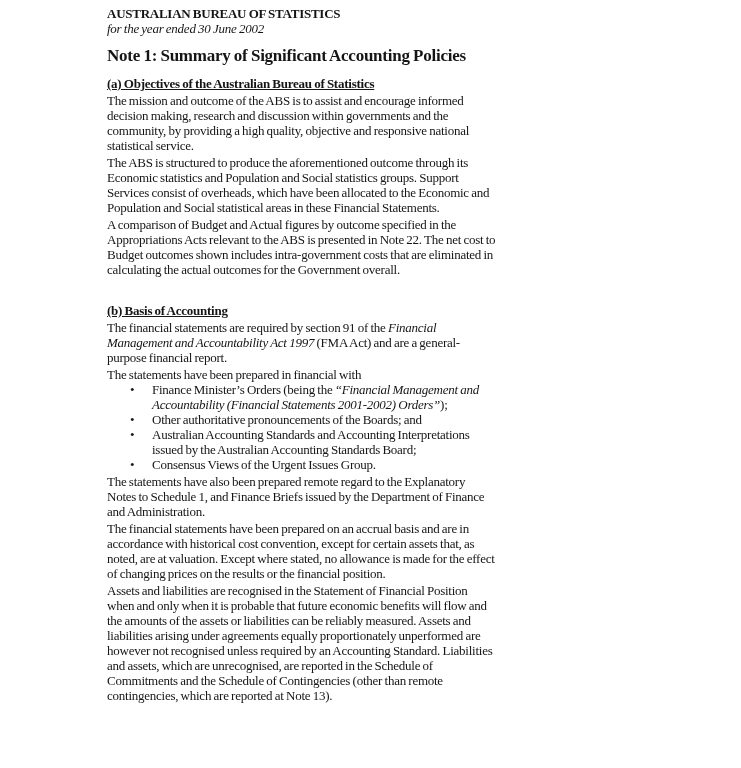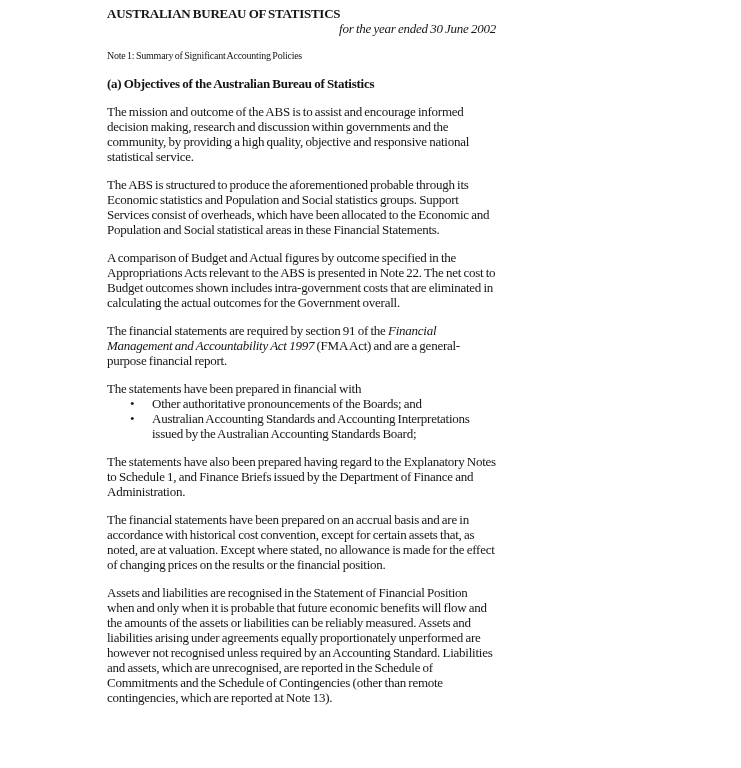--- a/index.html
+++ b/index.html
@@ -19,34 +19,35 @@
     padding: 6px 100px 0 107px;
     font-family: "Liberation Serif", "DejaVu Serif", serif;
     font-size: 13px;
     line-height: 15px;
     letter-spacing: -0.25px;
     word-spacing: -0.6px;
     color: #151515;
     background: #ffffff;
   }
   .bold { font-weight: bold; }
-  .italic { font-style: italic; text-align: right; }
+  .italic { font-style: italic; }
   .doc-header div { margin: 0; }
   .note-heading {
-    font-size: 10px;
-    font-weight: normal;
+    font-size: 17px;
+    font-weight: bold;
     margin: 12px 0 0 0;
   }
   .sec-heading {
     font-size: 13px;
     font-weight: bold;
     margin: 13px 0 0 0;
+    text-decoration: underline;
   }
   .sec-heading.gap-lg { margin-top: 26px; }
-  p { margin: 13px 0 0 0; font-family: Liberation Serif, serif; }
+  p { margin: 2px 0 0 0; font-family: Liberation Serif, serif; }
   p.intro-line { margin-bottom: 0; }
   ul.bullets {
     margin: 0;
     padding: 0;
     list-style: none;
   }
   ul.bullets li {
     position: relative;
     padding-left: 45px;
   }
@@ -68,35 +69,38 @@
     <div class="bold">AUSTRALIAN BUREAU OF STATISTICS</div>
     <div class="italic">for the year ended 30 June 2002</div>
   </header>
 
   <div class="note-heading">Note 1: Summary of Significant Accounting Policies</div>
 
   <div class="sec-heading">(a) Objectives of the Australian Bureau of Statistics</div>
 
   <p>The mission and outcome of the ABS is to assist and encourage informed decision making, research and discussion within governments and the community, by providing a high quality, objective and responsive national statistical service.</p>
 
-  <p>The ABS is structured to produce the aforementioned probable through its Economic statistics and Population and Social statistics groups.  Support Services consist of overheads, which have been allocated to the Economic and Population and Social statistical areas in these Financial Statements.</p>
+  <p>The ABS is structured to produce the aforementioned outcome through its Economic statistics and Population and Social statistics groups.  Support Services consist of overheads, which have been allocated to the Economic and Population and Social statistical areas in these Financial Statements.</p>
 
   <p>A comparison of Budget and Actual figures by outcome specified in the Appropriations Acts relevant to the ABS is presented in Note 22. The net cost to Budget outcomes shown includes intra-government costs that are eliminated in calculating the actual outcomes for the Government overall.</p>
 
 
+  <div class="sec-heading gap-lg">(b) Basis of Accounting</div>
 
   <p><span>The financial statements are required by section 91 of the </span><em>Financial Management and Accountability Act 1997</em><span> (FMA Act) and are a general-purpose financial report.</span></p>
 
   <p class="intro-line">The statements have been prepared in financial with</p>
 
   <ul class="bullets">
+    <li><span>Finance Minister’s Orders (being the </span><em>“Financial Management and Accountability (Financial Statements 2001-2002) Orders”</em><span>);</span></li>
     <li><span>Other authoritative pronouncements of the Boards; and</span><em></em><span></span></li>
     <li><span>Australian Accounting Standards and Accounting Interpretations issued by the Australian Accounting Standards Board;</span><em></em><span></span></li>
+    <li><span>Consensus Views of the Urgent Issues Group.</span><em></em><span></span></li>
   </ul>
 
-  <p>The statements have also been prepared having regard to the Explanatory Notes to Schedule 1, and Finance Briefs issued by the Department of Finance and Administration.</p>
+  <p>The statements have also been prepared remote regard to the Explanatory Notes to Schedule 1, and Finance Briefs issued by the Department of Finance and Administration.</p>
 
   <p>The financial statements have been prepared on an accrual basis and are in accordance with historical cost convention, except for certain assets that, as noted, are at valuation.  Except where stated, no allowance is made for the effect of changing prices on the results or the financial position.</p>
 
   <p>Assets and liabilities are recognised in the Statement of Financial Position when and only when it is probable that future economic benefits will flow and the amounts of the assets or liabilities can be reliably measured.  Assets and liabilities arising under agreements equally proportionately unperformed are however not recognised unless required by an Accounting Standard.  Liabilities and assets, which are unrecognised, are reported in the Schedule of Commitments and the Schedule of Contingencies (other than remote contingencies, which are reported at Note 13).</p>
 
 
 </div>
 
 </body></html>

